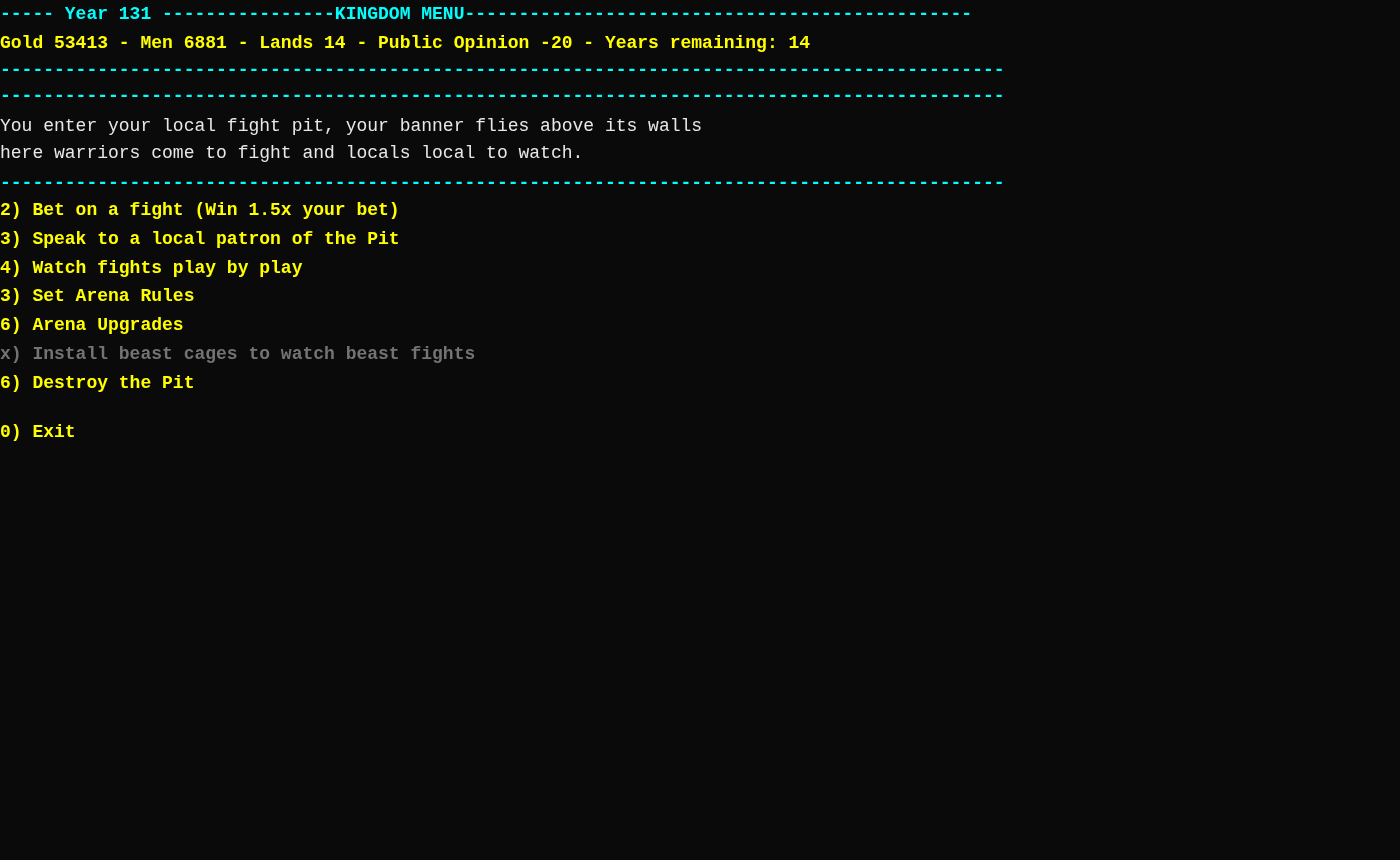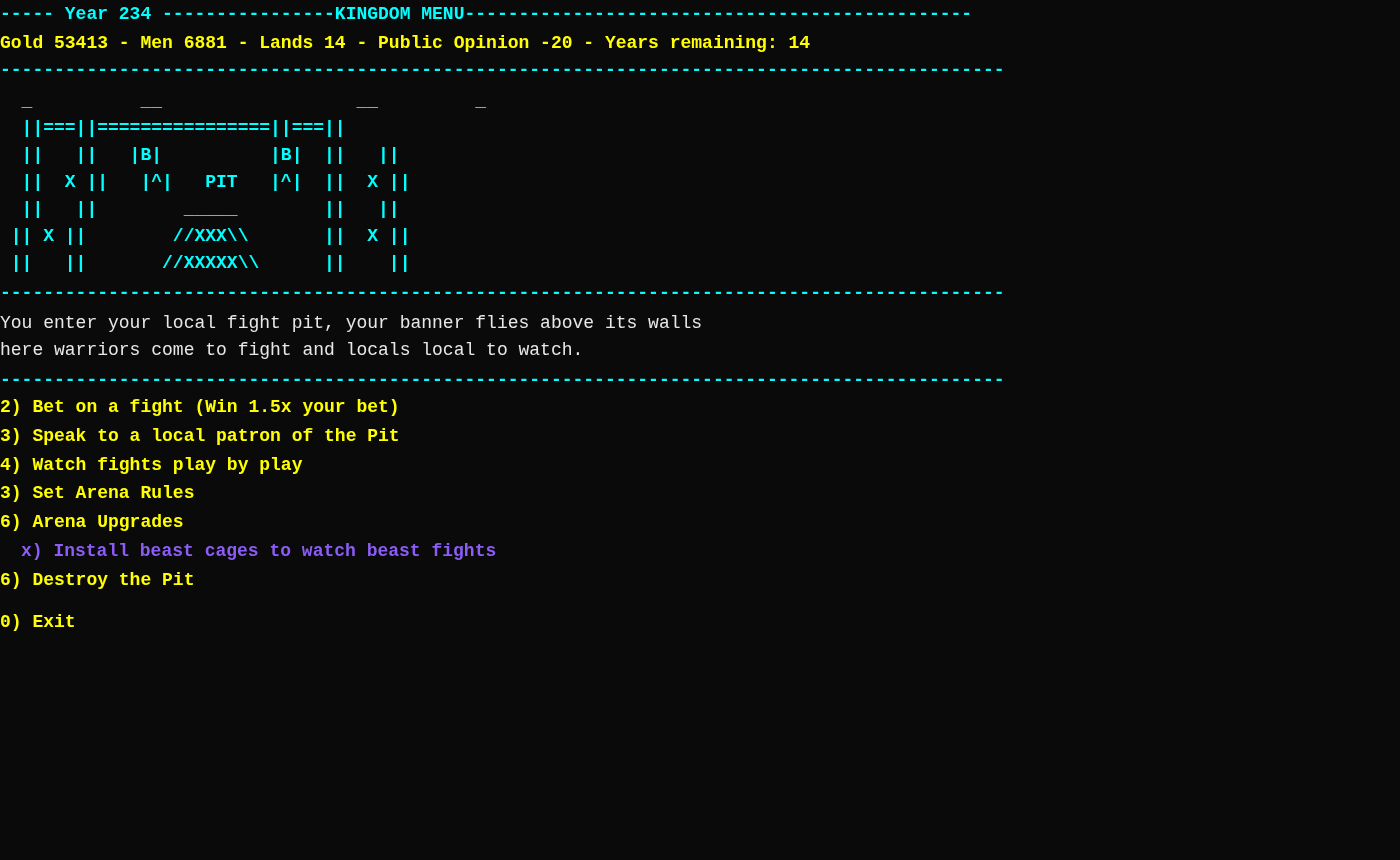--- a/index.html
+++ b/index.html
@@ -62,51 +62,43 @@
     }
 
     .menu-item {
       color: #ffff00;
       font-weight: bold;
       white-space: pre;
       line-height: 1.6;
     }
 
     .menu-item-x {
-      color: #8b5cf6;
+      color: #737373;
       font-weight: bold;
       white-space: pre;
       line-height: 1.6;
-      margin-left: 21px;
     }
 
     .menu-exit {
       color: #ffff00;
       font-weight: bold;
       white-space: pre;
       line-height: 1.6;
-      margin-top: 13px;
+      margin-top: 20px;
     }
   </style>
 </head>
 <body>
 
 <div class="terminal">
 
-  <div class="header-line">----- Year 234 ----------------KINGDOM MENU-----------------------------------------------</div>
+  <div class="header-line">----- Year 131 ----------------KINGDOM MENU-----------------------------------------------</div>
   <div class="stats-line">Gold 53413 - Men 6881 - Lands 14 - Public Opinion -20 - Years remaining: 14</div>
   <div class="divider">---------------------------------------------------------------------------------------------</div>
 
-  <div class="ascii-art">  _          __                  __         _
-  ||===||================||===||
-  ||   ||   |B|          |B|  ||   ||
-  ||  X ||   |^|   PIT   |^|  ||  X ||
-  ||   ||        _____        ||   ||
- || X ||        //XXX\\       ||  X ||
- ||   ||       //XXXXX\\      ||    ||</div>
 
   <div class="divider">---------------------------------------------------------------------------------------------</div>
 
   <div class="description"><span>You enter your local fight pit, your banner flies above its walls</span>
 <span>here warriors come to fight and locals local to watch.</span></div>
 
   <div class="divider">---------------------------------------------------------------------------------------------</div>
 
   <div>
     <div class="menu-item">2) Bet on a fight (Win 1.5x your bet)</div>

